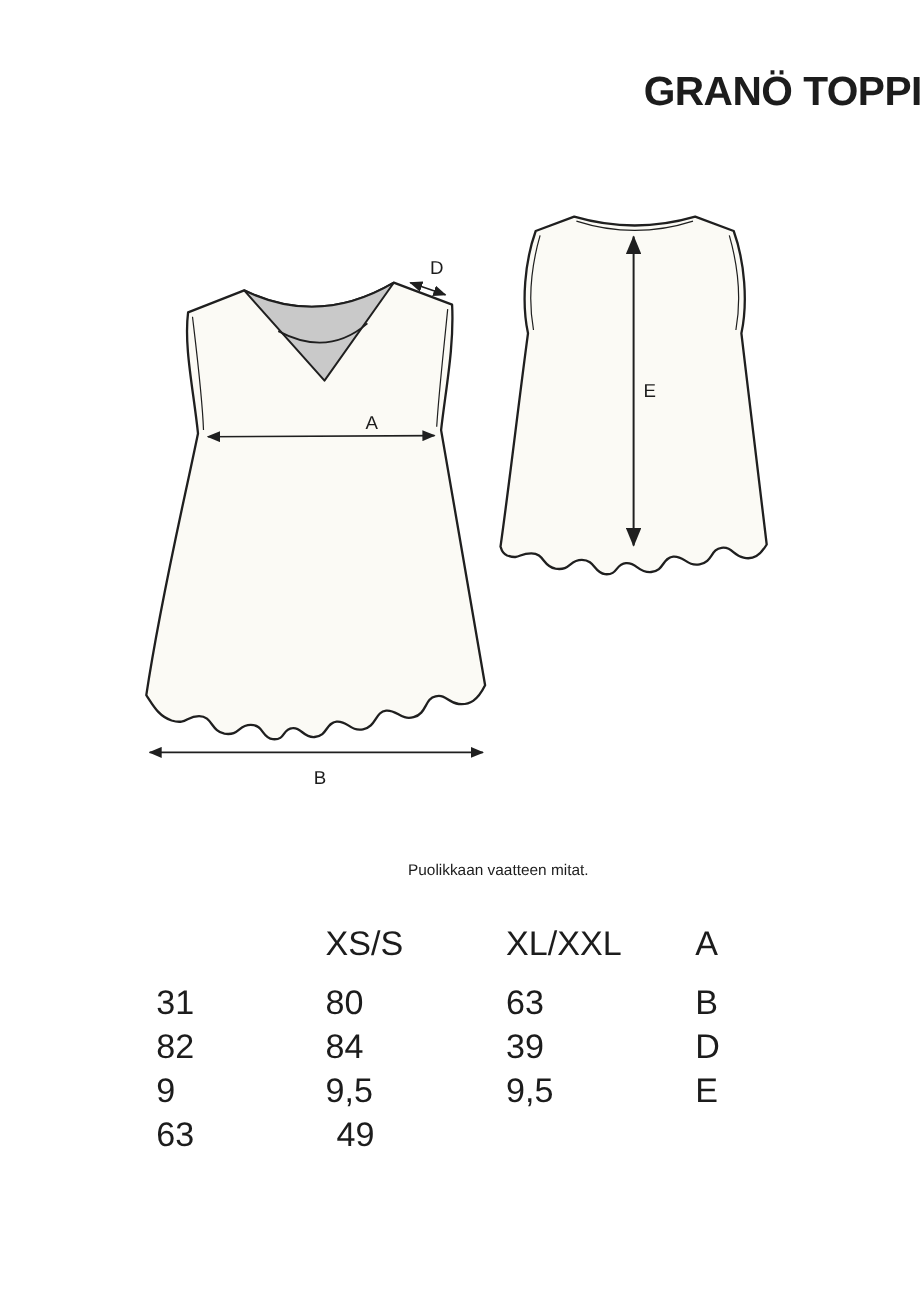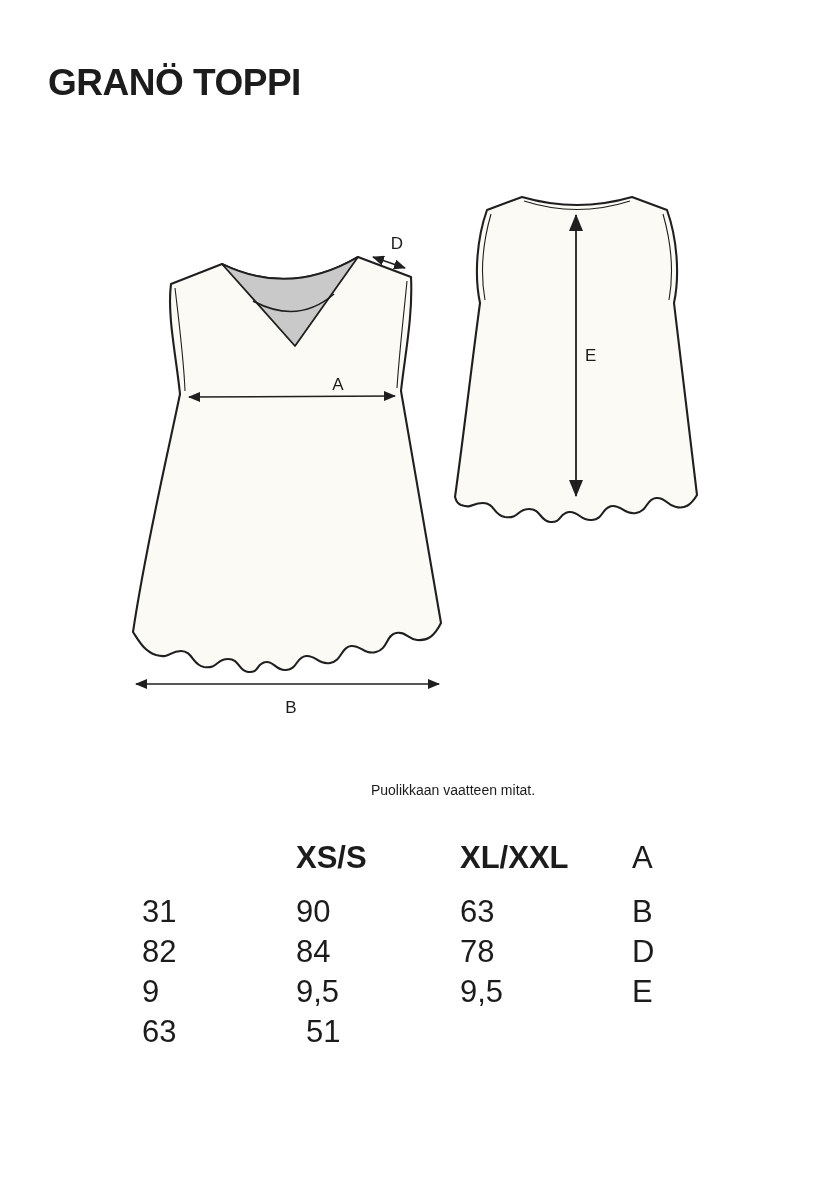--- a/index.html
+++ b/index.html
@@ -7,21 +7,21 @@
     position:relative;
     width:838px;height:1188px;
     background:#ffffff;
     font-family:"Liberation Sans", sans-serif;
     color:#1c1c1c;
     overflow:hidden;
   }
   .title{
     position:absolute;
     top:62px;left:48px;width:790px;
-    text-align:left;
+    text-align:right;
     font-size:37px;
     font-weight:600;
     letter-spacing:-0.5px;
     color:#1c1c1c;
   }
   .diagram-svg{
     position:absolute;
     top:0;left:0;
     width:838px;height:1188px;
   }
@@ -36,21 +36,21 @@
     position:absolute;
     top:838px;left:142px;
     width:640px;
     display:grid;
     grid-template-columns:154px 154px 182px 150px;
     font-size:31px;
     line-height:40px;
   }
   .size-table .hcell{
     height:54px;
-    font-weight:700;
+    font-weight:400;
   }
   .size-table .cell{height:40px;}
   .size-table .c3{padding-left:10px;}
   svg text{
     font-family:"Liberation Sans", sans-serif;
     font-size:17px;
     fill:#1c1c1c;
   }
 </style>
 </head>
@@ -124,31 +124,31 @@
 
   <div class="caption">Puolikkaan vaatteen mitat.</div>
 
   <div class="size-table">
     <div class="hcell"></div>
     <div class="hcell">XS/S</div>
     <div class="hcell c3">XL/XXL</div>
 
     <div class="cell">A</div>
     <div class="cell">31</div>
-    <div class="cell">90</div>
+    <div class="cell">80</div>
     <div class="cell c3">63</div>
 
     <div class="cell">B</div>
     <div class="cell">82</div>
     <div class="cell">84</div>
-    <div class="cell c3">78</div>
+    <div class="cell c3">39</div>
 
     <div class="cell">D</div>
     <div class="cell">9</div>
     <div class="cell">9,5</div>
     <div class="cell c3">9,5</div>
 
     <div class="cell">E</div>
     <div class="cell">63</div>
-    <div class="cell c3">51</div>
+    <div class="cell c3">49</div>
   </div>
 
 </div>
 
 </body></html>

